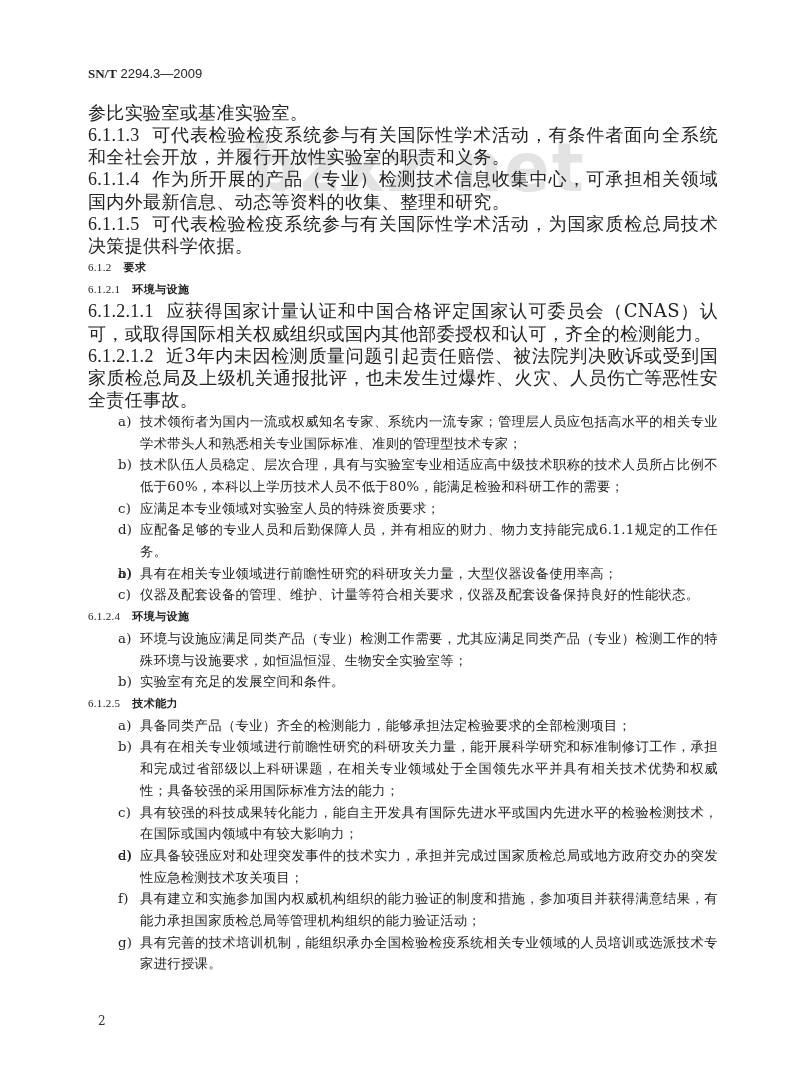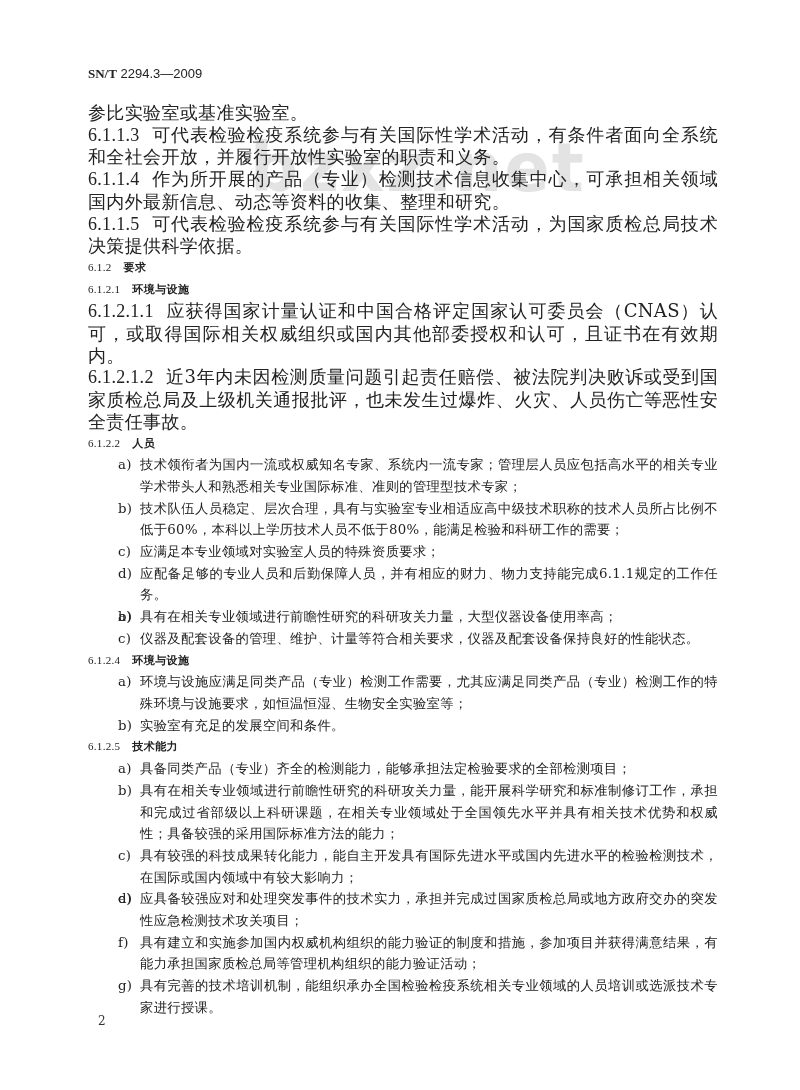--- a/index.html
+++ b/index.html
@@ -33,23 +33,22 @@
 
   <div class="watermark">bzxz.net</div>
 
   <div class="content" id="content">
       <div class="para">参比实验室或基准实验室。</div>
       <div class="para"><span class="num">6.1.1.3</span><span>可代表检验检疫系统参与有关国际性学术活动，有条件者面向全系统和全社会开放，并履行开放性实验室的职责和义务。</span></div>
       <div class="para"><span class="num">6.1.1.4</span><span>作为所开展的产品（专业）检测技术信息收集中心，可承担相关领域国内外最新信息、动态等资料的收集、整理和研究。</span></div>
       <div class="para"><span class="num">6.1.1.5</span><span>可代表检验检疫系统参与有关国际性学术活动，为国家质检总局技术决策提供科学依据。</span></div>
       <div class="line"><span class="num">6.1.2</span><span class="heading">要求</span></div>
       <div class="line"><span class="num">6.1.2.1</span><span class="heading">环境与设施</span></div>
-      <div class="para"><span class="num">6.1.2.1.1</span><span>应获得国家计量认证和中国合格评定国家认可委员会（CNAS）认可，或取得国际相关权威组织或国内其他部委授权和认可，且证书在有效期内。</span></div>
+      <div class="para"><span class="num">6.1.2.1.1</span><span>应获得国家计量认证和中国合格评定国家认可委员会（CNAS）认可，或取得国际相关权威组织或国内其他部委授权和认可，齐全的检测能力。</span></div>
       <div class="para"><span class="num">6.1.2.1.2</span><span>近3年内未因检测质量问题引起责任赔偿、被法院判决败诉或受到国家质检总局及上级机关通报批评，也未发生过爆炸、火灾、人员伤亡等恶性安全责任事故。</span></div>
-      <div class="line"><span class="num">6.1.2.2</span><span class="heading">人员</span></div>
       <div class="item"><span class="lbl">a)</span><span>技术领衔者为国内一流或权威知名专家、系统内一流专家；管理层人员应包括高水平的相关专业学术带头人和熟悉相关专业国际标准、准则的管理型技术专家；</span></div>
       <div class="item"><span class="lbl">b)</span><span>技术队伍人员稳定、层次合理，具有与实验室专业相适应高中级技术职称的技术人员所占比例不低于60%，本科以上学历技术人员不低于80%，能满足检验和科研工作的需要；</span></div>
       <div class="item"><span class="lbl">c)</span><span>应满足本专业领域对实验室人员的特殊资质要求；</span></div>
       <div class="item"><span class="lbl">d)</span><span>应配备足够的专业人员和后勤保障人员，并有相应的财力、物力支持能完成6.1.1规定的工作任务。</span></div>
       <div class="item"><span class="lbl">a)</span></div>
       <div class="item"><span class="lbl">b)</span><span>具有在相关专业领域进行前瞻性研究的科研攻关力量，大型仪器设备使用率高；</span></div>
       <div class="item"><span class="lbl">c)</span><span>仪器及配套设备的管理、维护、计量等符合相关要求，仪器及配套设备保持良好的性能状态。</span></div>
       <div class="line"><span class="num">6.1.2.4</span><span class="heading">环境与设施</span></div>
       <div class="item"><span class="lbl">a)</span><span>环境与设施应满足同类产品（专业）检测工作需要，尤其应满足同类产品（专业）检测工作的特殊环境与设施要求，如恒温恒湿、生物安全实验室等；</span></div>
       <div class="item"><span class="lbl">b)</span><span>实验室有充足的发展空间和条件。</span></div>

